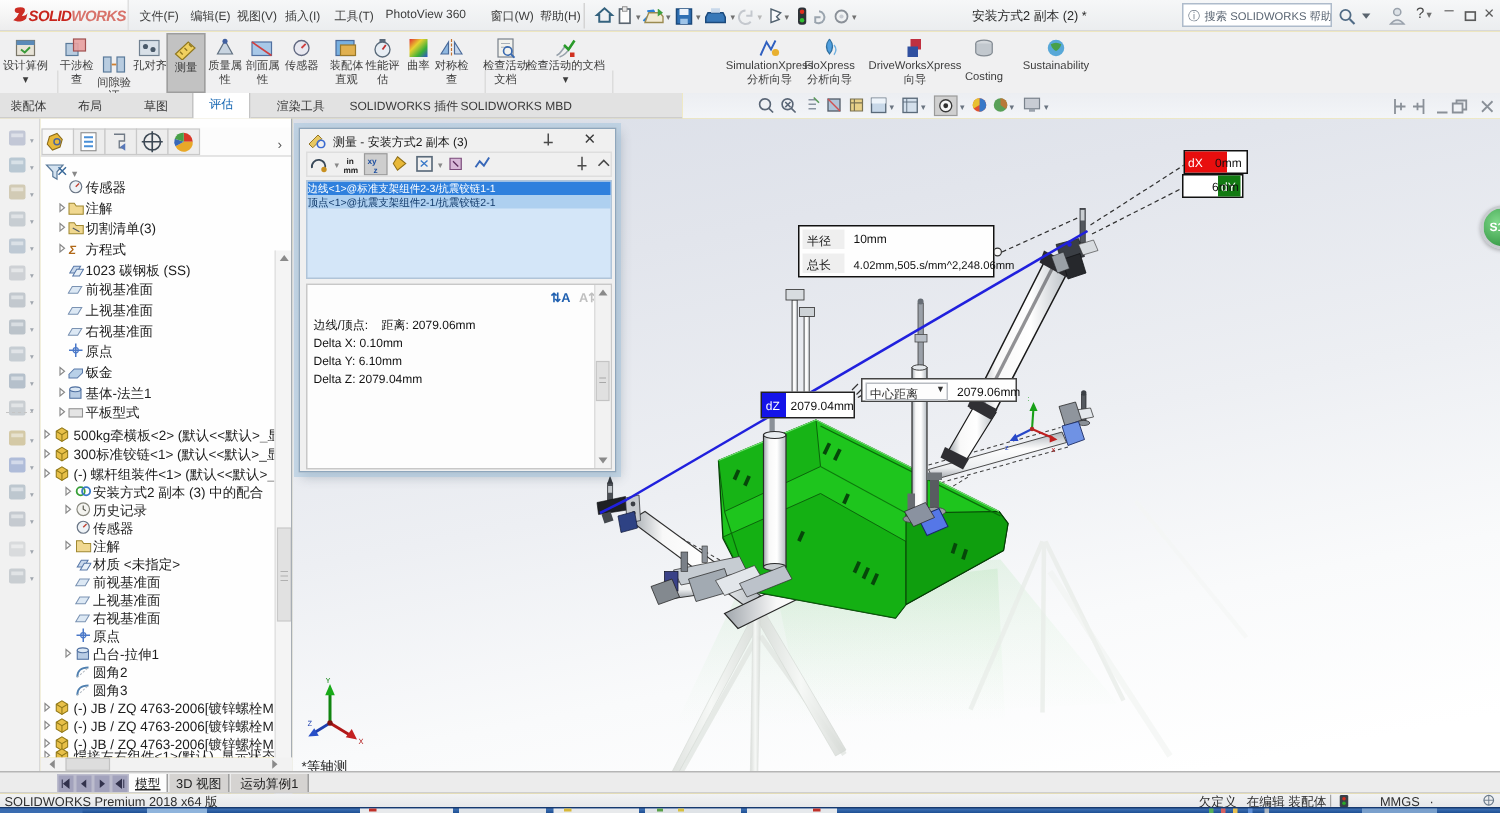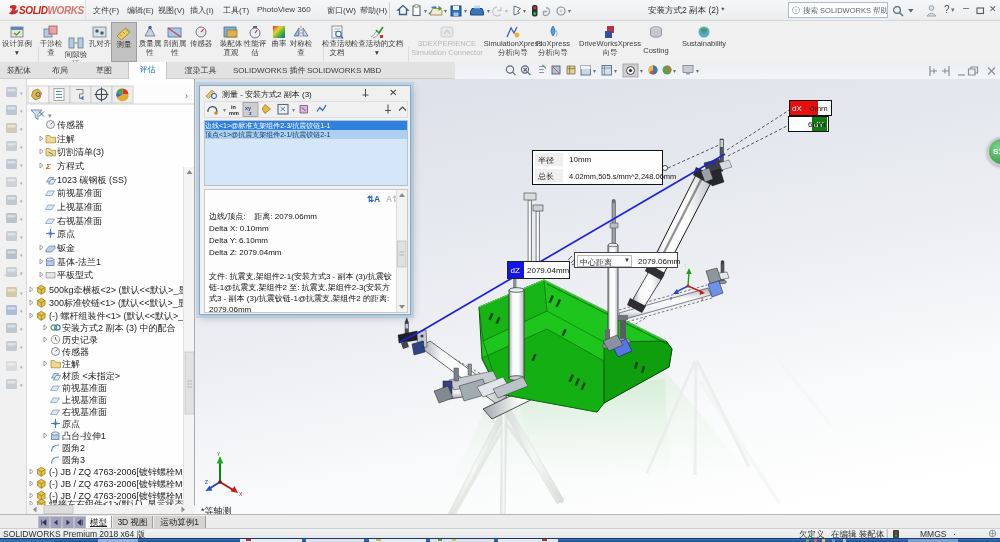--- a/index.html
+++ b/index.html
@@ -205,27 +205,20 @@
         <svg width="16" height="14" viewBox="0 0 16 14" style="display:block;margin:3px auto 0">
           <path d="M2 12 c3 -1 4 -5 6 -6 M4 13 c6 -2 7 -7 9 -9" stroke="#98a2ac" stroke-width="1" fill="none"></path>
           <path d="M7 5 l3 3 l4 -6" stroke="#2a9a2a" stroke-width="1.7" fill="none"></path>
           <rect x="11" y="10" width="3" height="3" fill="#d03020"></rect>
         </svg>
         <div class="lb">检查活动的文档<br>▾</div>
       </div>
 <div class="rsep" style="left:38px;"></div>
 <div class="rsep" style="left:323px;"></div>
 <div class="rsep" style="left:408px;"></div>
-<div class="rbtn" style="left:406px;width:82px;color:#b6b8ba;">
-        <svg width="16" height="14" viewBox="0 0 16 14" style="display:block;margin:3px auto 0">
-          <rect x="2" y="2" width="12" height="10" rx="2" fill="#e6e8ea" stroke="#c4c8cc" stroke-width="0.8"></rect>
-          <path d="M5 9 l3 -4 l3 4" stroke="#bcc0c4" fill="none"></path>
-        </svg>
-        <div class="lb">3DEXPERIENCE<br>Simulation Connector</div>
-      </div>
 <div class="rbtn" style="left:486px;width:54px;">
         <svg width="16" height="14" viewBox="0 0 16 14" style="display:block;margin:3px auto 0">
           <path d="M2 12 l4 -9 l3 5 l3 -6" stroke="#3060c0" stroke-width="1.3" fill="none"></path>
           <circle cx="12" cy="10" r="2.4" fill="#e8b030"></circle>
         </svg>
         <div class="lb">SimulationXpress<br>分析向导</div>
       </div>
 <div class="rbtn" style="left:540px;width:26px;">
         <svg width="16" height="14" viewBox="0 0 16 14" style="display:block;margin:3px auto 0">
           <path d="M8 1 q4 5 0 10 q-4 -5 0 -10" fill="#50a0e0" stroke="#3070a0" stroke-width="0.8"></path>
@@ -909,21 +902,20 @@
  </div>
  <div class="a" style="left:4px;top:103px;width:204px;height:124px;background:#fdfdfd;border:1px solid #c8c8c8;">
   <svg class="a" style="left:162px;top:3px" width="34" height="10">
             <text x="0" y="8.5" font-size="8.5" fill="#2060b0" font-weight="bold">⇅A</text>
             <text x="19" y="8.5" font-size="8.5" fill="#c0c0c0" font-weight="bold">A⇅</text>
           </svg>
   <div class="a" style="left:4px;top:21px;font-size:8px;color:#111;line-height:11.9px;white-space:pre;">边线/顶点:    距离: 2079.06mm
 Delta X: 0.10mm
 Delta Y: 6.10mm
 Delta Z: 2079.04mm</div>
-  <div class="a" style="left:4px;top:81px;width:186px;font-size:8px;color:#111;line-height:11px;">文件:  抗震支,架组件2-1(安装方式3 - 副本 (3)/抗震铰链-1@抗震支,架组件2 至:  抗震支,架组件2-3(安装方式3 - 副本 (3)/抗震铰链-1@抗震支,架组件2 的距离: 2079.06mm</div>
   <div class="a" style="left:191px;top:0;width:11px;height:122px;background:#f2f2f2;border-left:1px solid #ddd;">
    <svg width="10" height="122">
               <path d="M5 3 l3 4 l-6 0 z" fill="#8a8a8a"></path>
               <rect x="0.5" y="51" width="8.5" height="26" fill="#e0e0e0" stroke="#c4c4c4" stroke-width="0.8"></rect>
               <path d="M2.5 62 l4.5 0 M2.5 65 l4.5 0" stroke="#a8a8a8" stroke-width="0.8"></path>
               <path d="M5 119 l3 -4 l-6 0 z" fill="#8a8a8a"></path>
             </svg>
   </div>
  </div>
 </div>

